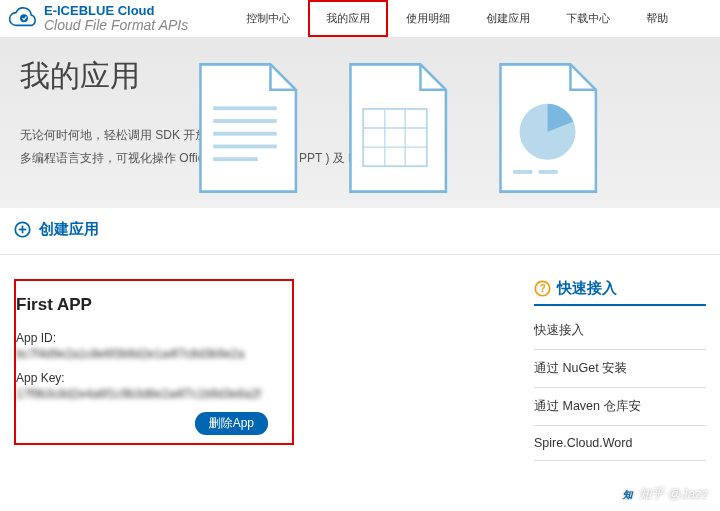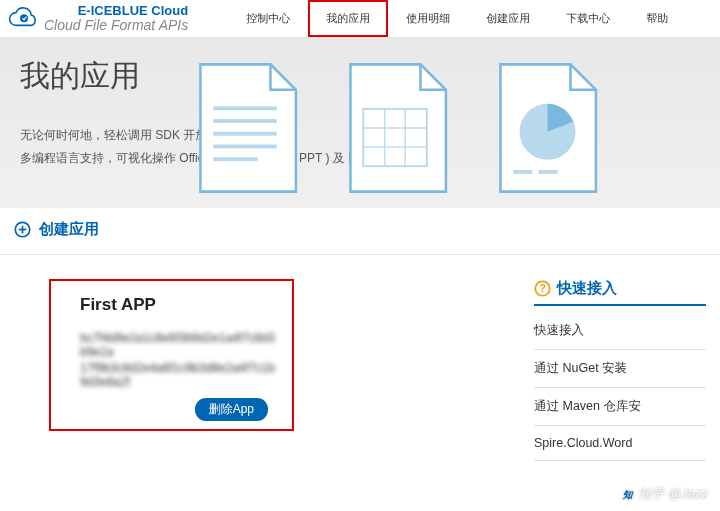--- a/index.html
+++ b/index.html
@@ -1,41 +1,41 @@
 <!DOCTYPE html>
 <html><head>
   <meta charset="utf-8">
   <style>
     * { margin: 0; padding: 0; box-sizing: border-box; }
     body { font-family: "Microsoft YaHei", Arial, sans-serif; width: 720px; height: 511px; overflow: hidden; background: #fff; position: relative; }
     
     .header { display: flex; align-items: center; height: 38px; background: #fff; border-bottom: 1px solid #e5e5e5; }
     .logo-area { display: flex; align-items: center; padding: 0 10px 0 8px; }
     .logo-icon { width: 32px; height: 26px; margin-right: 4px; }
-    .logo-text { display: flex; flex-direction: column; line-height: 1.1; align-items: flex-end; }
+    .logo-text { display: flex; flex-direction: column; line-height: 1.1; }
     .logo-title { color: #0066b3; font-weight: bold; font-size: 13px; }
     .logo-sub { color: #888; font-size: 14px; font-style: italic; }
     
     .nav { display: flex; margin-left: 30px; height: 100%; }
     .nav-item { padding: 0 18px; display: flex; align-items: center; font-size: 11px; color: #333; cursor: pointer; }
     .nav-item.active { outline: 2px solid #d00; outline-offset: -2px; }
     
     .banner { position: relative; height: 170px; background: linear-gradient(to bottom, #e8e8e8 0%, #f0f0f0 100%); overflow: hidden; padding: 18px 20px; }
     .banner-title { font-size: 30px; color: #444; font-weight: normal; margin-bottom: 30px; }
     .banner-line { font-size: 12px; color: #555; margin-bottom: 6px; }
     .banner-docs { position: absolute; top: 20px; left: 180px; display: flex; gap: 20px; }
     .doc-icon { width: 130px; height: 140px; }
     
     .action-bar { padding: 12px 14px; border-bottom: 1px solid #e5e5e5; }
     .create-btn { display: inline-flex; align-items: center; gap: 8px; color: #0066b3; font-size: 15px; font-weight: bold; cursor: pointer; }
     .plus-icon { width: 17px; height: 17px; }
     
     .content { display: flex; padding: 24px 14px; gap: 20px; }
     .left-col { flex: 0 0 280px; }
-    .app-card { border: 2px solid #d00; padding: 14px 16px 40px 29px; position: relative; margin-left: 35px; }
+    .app-card { border: 2px solid #d00; padding: 14px 16px 40px 0; position: relative; }
     .app-name { font-size: 17px; font-weight: bold; color: #222; margin-bottom: 16px; }
     .app-field-label { font-size: 12px; color: #333; margin-top: 8px; }
     .app-field-value { font-size: 12px; color: #333; margin-top: 2px; filter: blur(2.5px); word-break: break-all; min-height: 16px; }
     .delete-btn { position: absolute; right: 24px; bottom: 8px; background: #0066b3; color: #fff; border: none; border-radius: 11px; padding: 3px 14px; font-size: 12px; cursor: pointer; }
     
     .right-col { flex: 1; margin-left: 220px; }
     .help-header { display: flex; align-items: center; gap: 6px; border-bottom: 2px solid #0066b3; padding-bottom: 6px; margin-bottom: 6px; }
     .help-icon { width: 17px; height: 17px; }
     .help-title { color: #0066b3; font-size: 15px; font-weight: bold; }
     .help-item { font-size: 12.5px; color: #333; padding: 10px 0; border-bottom: 1px solid #ddd; cursor: pointer; }
@@ -110,21 +110,23 @@
       <line x1="5.5" y1="10" x2="14.5" y2="10" stroke="#0066b3" stroke-width="2"></line>
     </svg>
     <span>创建应用</span>
   </span>
 </div>
 
 <div class="content">
   <div class="left-col">
     <div class="app-card">
       <div class="app-name">First APP</div>
+      <div class="app-field-label">App ID:</div>
       <div class="app-field-value">bc7f4d9e2a1c8e6f3b9d2e1a4f7c8d3b9e2a</div>
+      <div class="app-field-label">App Key:</div>
       <div class="app-field-value">17f9b3c8d2e4a6f1c9b3d8e2a4f7c1b9d3e8a2f</div>
       <button class="delete-btn">删除App</button>
     </div>
   </div>
   <div class="right-col">
     <div class="help-header">
       <svg class="help-icon" viewBox="0 0 20 20">
         <circle cx="10" cy="10" r="8.5" fill="none" stroke="#f39c12" stroke-width="2"></circle>
         <text x="10" y="14.5" text-anchor="middle" font-size="12" font-weight="bold" fill="#f39c12">?</text>
       </svg>

